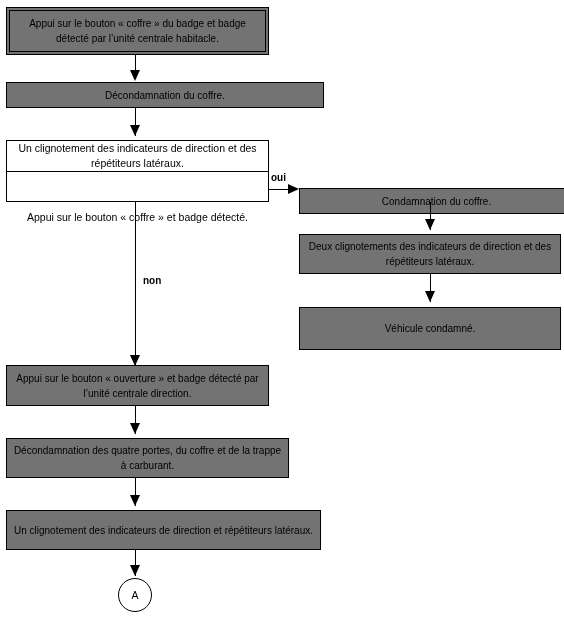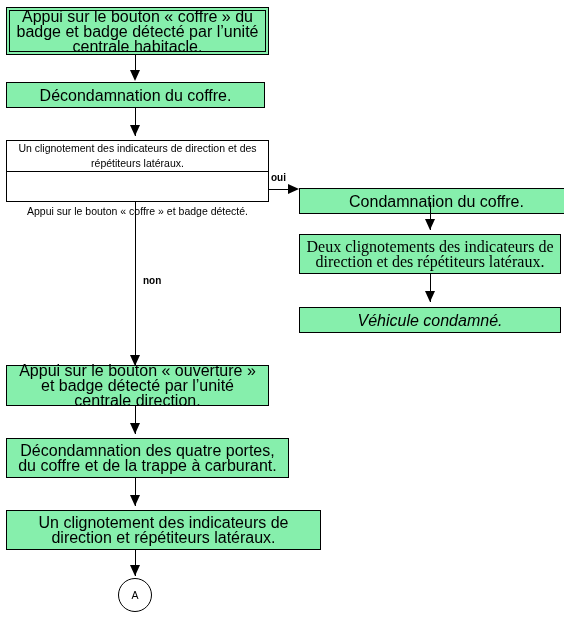--- a/index.html
+++ b/index.html
@@ -14,26 +14,26 @@
     position: relative;
     width: 564px;
     height: 623px;
     background: #ffffff;
     overflow: hidden;
   }
   .node {
     position: absolute;
     box-sizing: border-box;
     border: 1px solid #000000;
-    background: #86efac;
+    background: #737373;
     display: flex;
     align-items: center;
     justify-content: center;
     text-align: center;
-    font-size: 16px;
+    font-size: 10px;
     line-height: 15px;
     color: #000000;
     padding: 0 6px;
   }
   .node.double {
     border: 1px solid #000000;
     padding: 2px;
     display: block;
   }
   .node.double > .inner {
@@ -47,20 +47,21 @@
     text-align: center;
     padding: 0 6px;
   }
   .compound {
     position: absolute;
     box-sizing: border-box;
     border: 1px solid #000000;
     background: #ffffff;
     display: flex;
     flex-direction: column;
+    gap: 6px;
   }
   .compound > .seg {
     box-sizing: border-box;
     display: flex;
     align-items: center;
     justify-content: center;
     text-align: center;
     font-size: 10.5px;
     line-height: 15px;
     color: #000000;
@@ -123,21 +124,21 @@
 
   <div class="node double" style="left:6px; top:7px; width:263px; height:48px;">
     <div class="inner">
       <span>Appui sur le bouton « coffre » du badge et badge détecté par l’unité centrale habitacle.</span>
     </div>
   </div>
 
   <div class="vline" style="left:135px; top:55px; height:23px;"></div>
   <div class="arrow-down" style="left:130px; top:70px;"></div>
 
-  <div class="node" style="left:6px; top:82px; width:259px; height:26px;">
+  <div class="node" style="left:6px; top:82px; width:318px; height:26px;">
     <span>Décondamnation du coffre.</span>
   </div>
 
   <div class="vline" style="left:135px; top:108px; height:28px;"></div>
   <div class="arrow-down" style="left:130px; top:125px;"></div>
 
   <div class="compound" style="left:6px; top:140px; width:263px; height:62px;">
     <div class="seg top" style="height:36px;">
       <span>Un clignotement des indicateurs de direction et des répétiteurs latéraux.</span>
     </div>
@@ -150,28 +151,28 @@
   <div class="arrow-right" style="left:288px; top:184px;"></div>
   <div class="edge-label" style="left:271px; top:172px;">oui</div>
 
   <div class="node" style="left:299px; top:188px; width:275px; height:26px;text-align:center;">
     <span>Condamnation du coffre.</span>
   </div>
 
   <div class="vline" style="left:430px; top:202px; height:28px;"></div>
   <div class="arrow-down" style="left:425px; top:219px;"></div>
 
-  <div class="node" style="left:299px; top:234px; width:262px; height:40px;font-family:Liberation Serif, serif;">
+  <div class="node" style="left:299px; top:234px; width:262px; height:40px;">
     <span>Deux clignotements des indicateurs de direction et des répétiteurs latéraux.</span>
   </div>
 
   <div class="vline" style="left:430px; top:274px; height:28px;"></div>
   <div class="arrow-down" style="left:425px; top:291px;"></div>
 
-  <div class="node" style="left:299px; top:307px; width:262px; height:26px;font-style:italic;">
+  <div class="node" style="left:299px; top:307px; width:262px; height:43px;">
     <span>Véhicule condamné.</span>
   </div>
 
   <div class="vline" style="left:135px; top:202px; height:164px;"></div>
   <div class="arrow-down" style="left:130px; top:355px;"></div>
   <div class="edge-label" style="left:143px; top:275px;">non</div>
 
   <div class="node" style="left:6px; top:365px; width:263px; height:41px;">
     <span>Appui sur le bouton « ouverture » et badge détecté par l’unité centrale direction.</span>
   </div>

